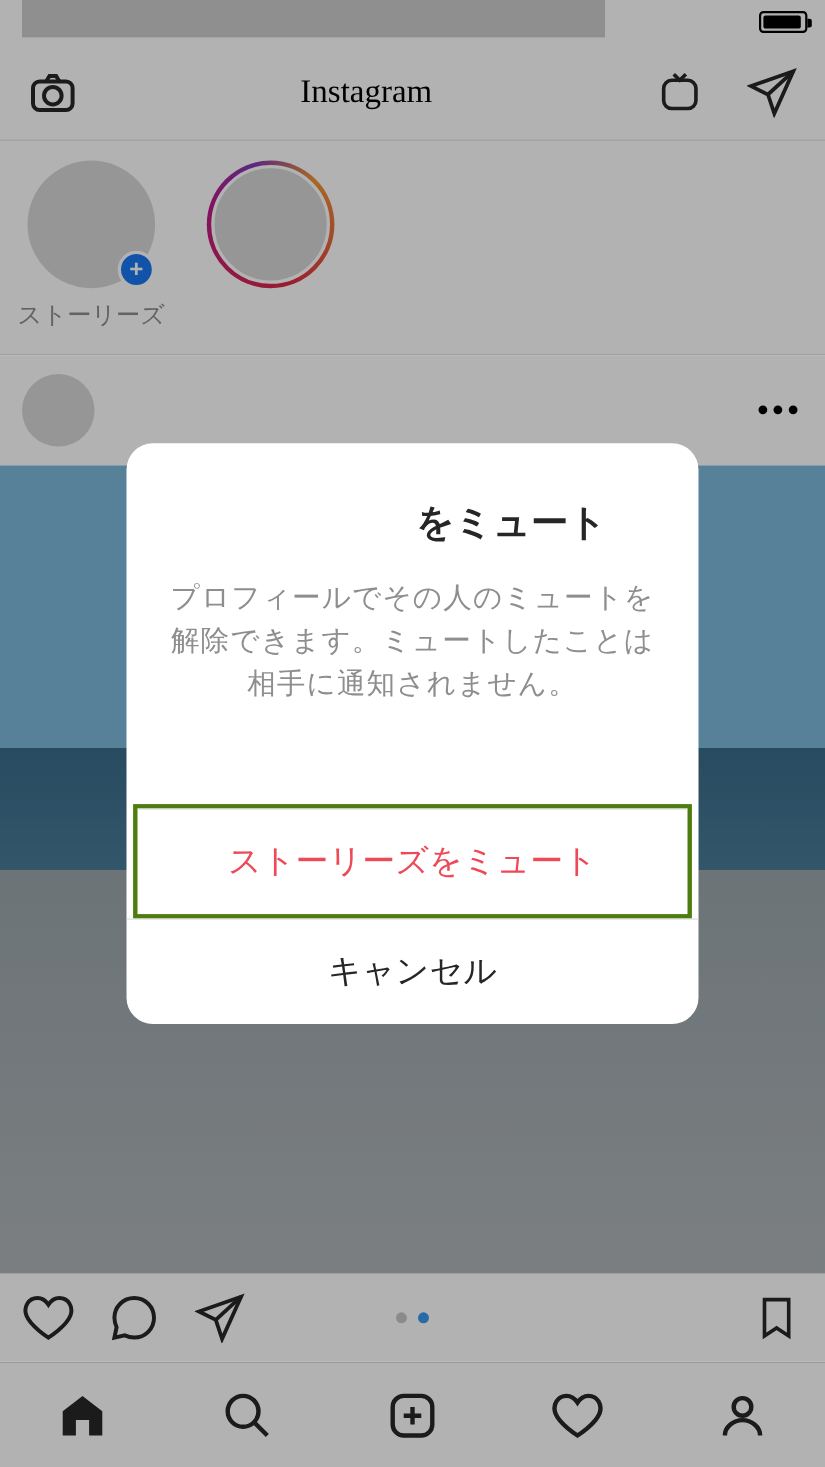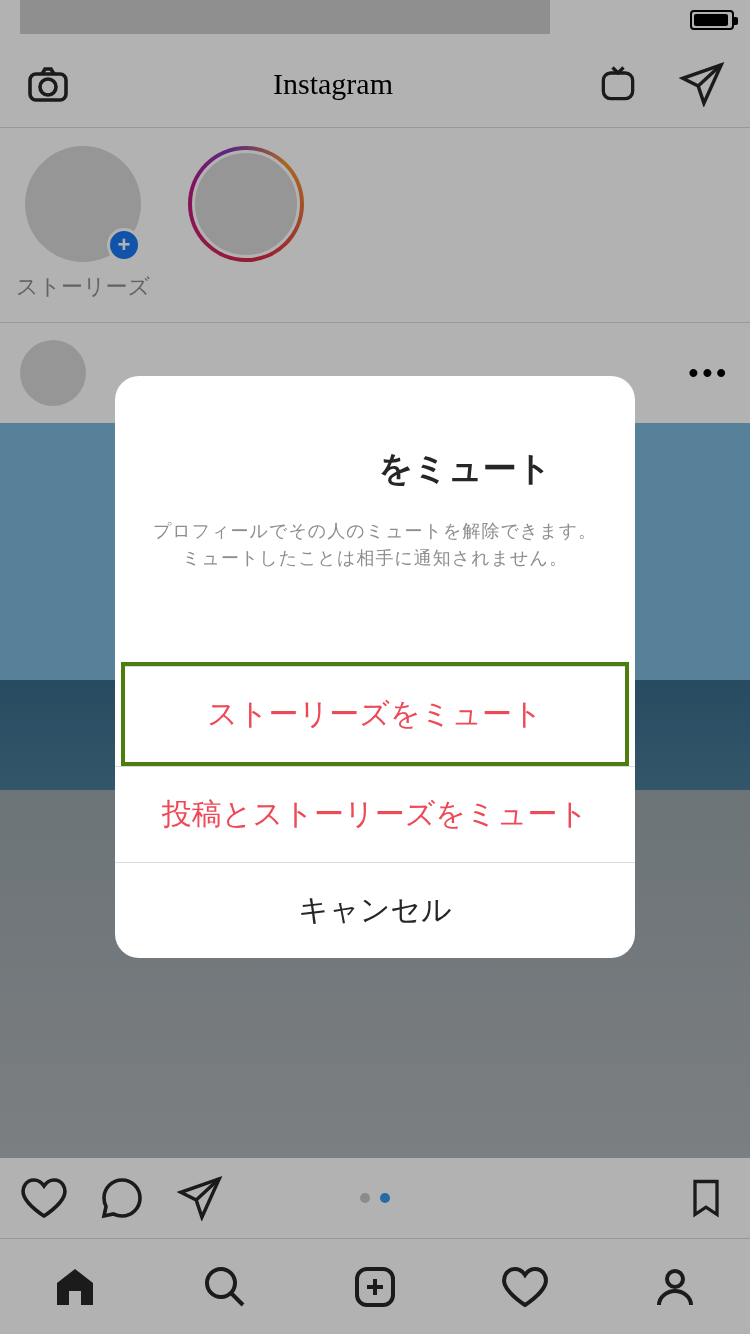--- a/index.html
+++ b/index.html
@@ -197,32 +197,32 @@
       align-items: center;
       justify-content: center;
     }
     .modal {
       width: 520px;
       background: #fff;
       border-radius: 24px;
       overflow: hidden;
     }
     .modal-header {
-      padding: 68px 36px 40px;
+      padding: 48px 36px 40px;
       text-align: center;
     }
     .modal-title {
       font-size: 34px;
       font-weight: 600;
       line-height: 1.45;
       color: #262626;
     }
     .modal-desc {
       margin-top: 24px;
-      font-size: 18px;
+      font-size: 26px;
       line-height: 1.5;
       color: #8e8e8e;
       letter-spacing: 1px;
     }
     .modal-btn {
       width: 100%;
       height: 96px;
       border-top: 1px solid #dbdbdb;
       display: flex;
       align-items: center;
@@ -368,16 +368,15 @@
     <div class="modal-header">
       <div class="modal-title">
         <span style="display:inline-block;width:180px"></span><span>をミュート</span><br>
       </div>
       <div class="modal-desc">プロフィールでその人のミュートを解除できます。ミュートしたことは相手に通知されません。</div>
     </div>
     <div class="modal-spacer"></div>
     <div class="highlight-box">
       <div class="modal-btn danger">ストーリーズをミュート</div>
     </div>
-    <div class="modal-btn danger">投稿とストーリーズをミュート</div>
     <div class="modal-btn">キャンセル</div>
   </div>
 </div>
 
 </body></html>

